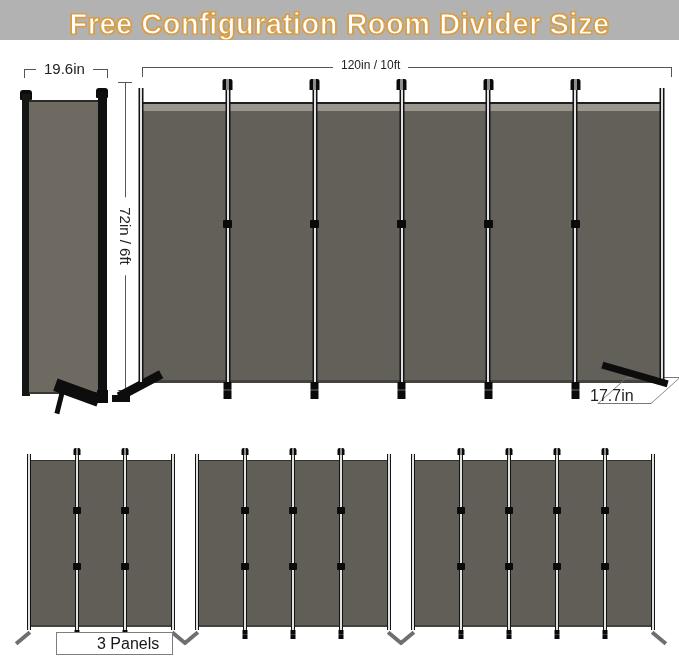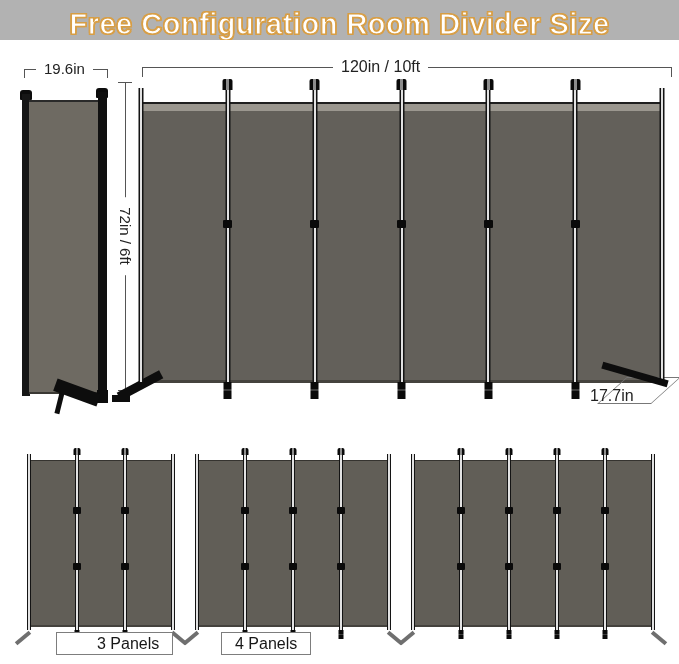--- a/index.html
+++ b/index.html
@@ -105,21 +105,21 @@
   <div class="scene">
 
     <div class="dline" style="left:24px;top:29px;width:84px;height:1px;"></div>
     <div class="dtick" style="left:24px;top:29px;width:1px;height:9px;"></div>
     <div class="dtick" style="left:107px;top:29px;width:1px;height:9px;"></div>
     <span class="dtext" style="left:36px;top:20px;">19.6in</span>
 
     <div class="dline" style="left:142px;top:27px;width:530px;height:1px;"></div>
     <div class="dtick" style="left:142px;top:27px;width:1px;height:10px;"></div>
     <div class="dtick" style="left:671px;top:27px;width:1px;height:10px;"></div>
-    <span class="dtext" style="left:333px;top:18px;font-size:16px;">120in / 10ft</span>
+    <span class="dtext" style="left:333px;top:18px;font-size:12px;">120in / 10ft</span>
 
     <div class="dline" style="left:125px;top:42px;width:1px;height:308px;"></div>
     <div class="dtick" style="left:118px;top:42px;width:14px;height:1px;"></div>
     <div class="dtick" style="left:118px;top:350px;width:14px;height:1px;"></div>
     <span class="vdim-text">72in / 6ft</span>
 
     <div class="folded">
       <div class="knob" style="left:0;top:0;"></div>
       <div class="knob" style="left:76px;top:-2px;"></div>
       <div class="frameL"></div>
@@ -245,16 +245,15 @@
           <div class="km" style="top: 30%;"></div>
           <div class="km" style="top: 62%;"></div>
           <div class="kf"></div>
         </div>
         <div class="pole" style="left: 100%;">
           <div class="splay r"></div>
         </div>
       </div>
 
     <div class="label-box lb-3">3 Panels</div>
-    <div class="label-box lb-4">4 Panels</div>
 
   </div>
 </div>
 
 </body></html>

